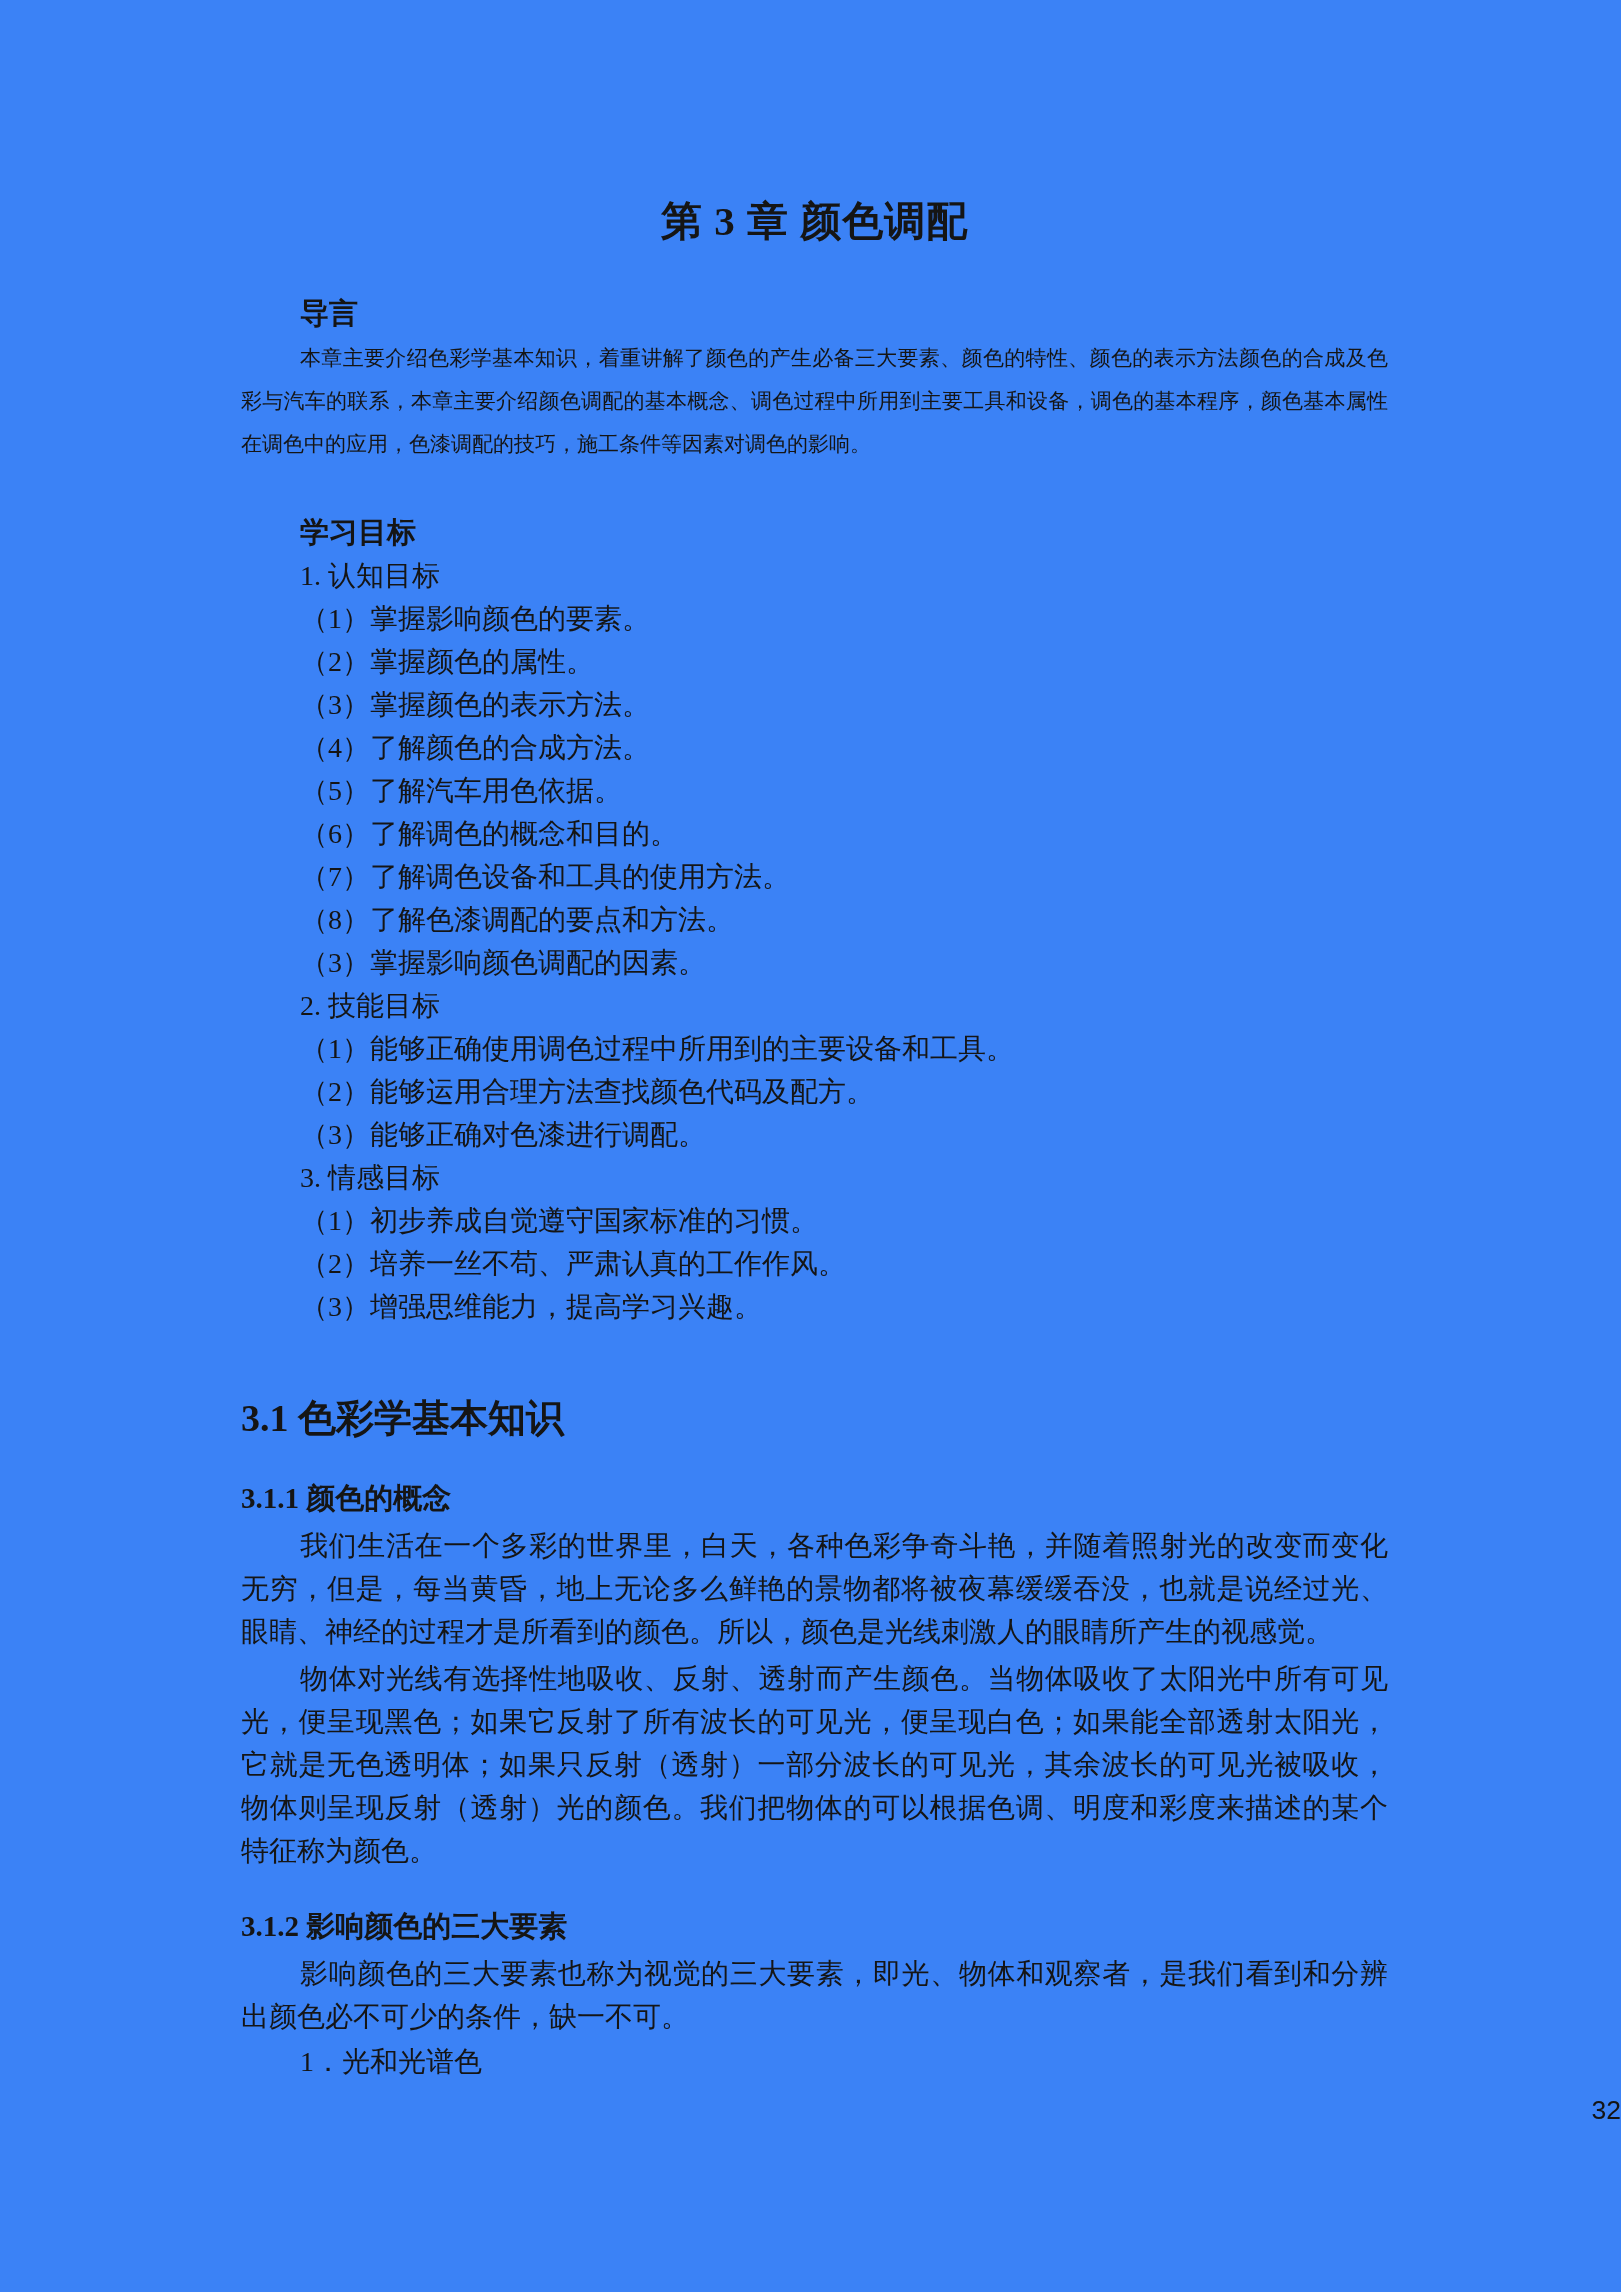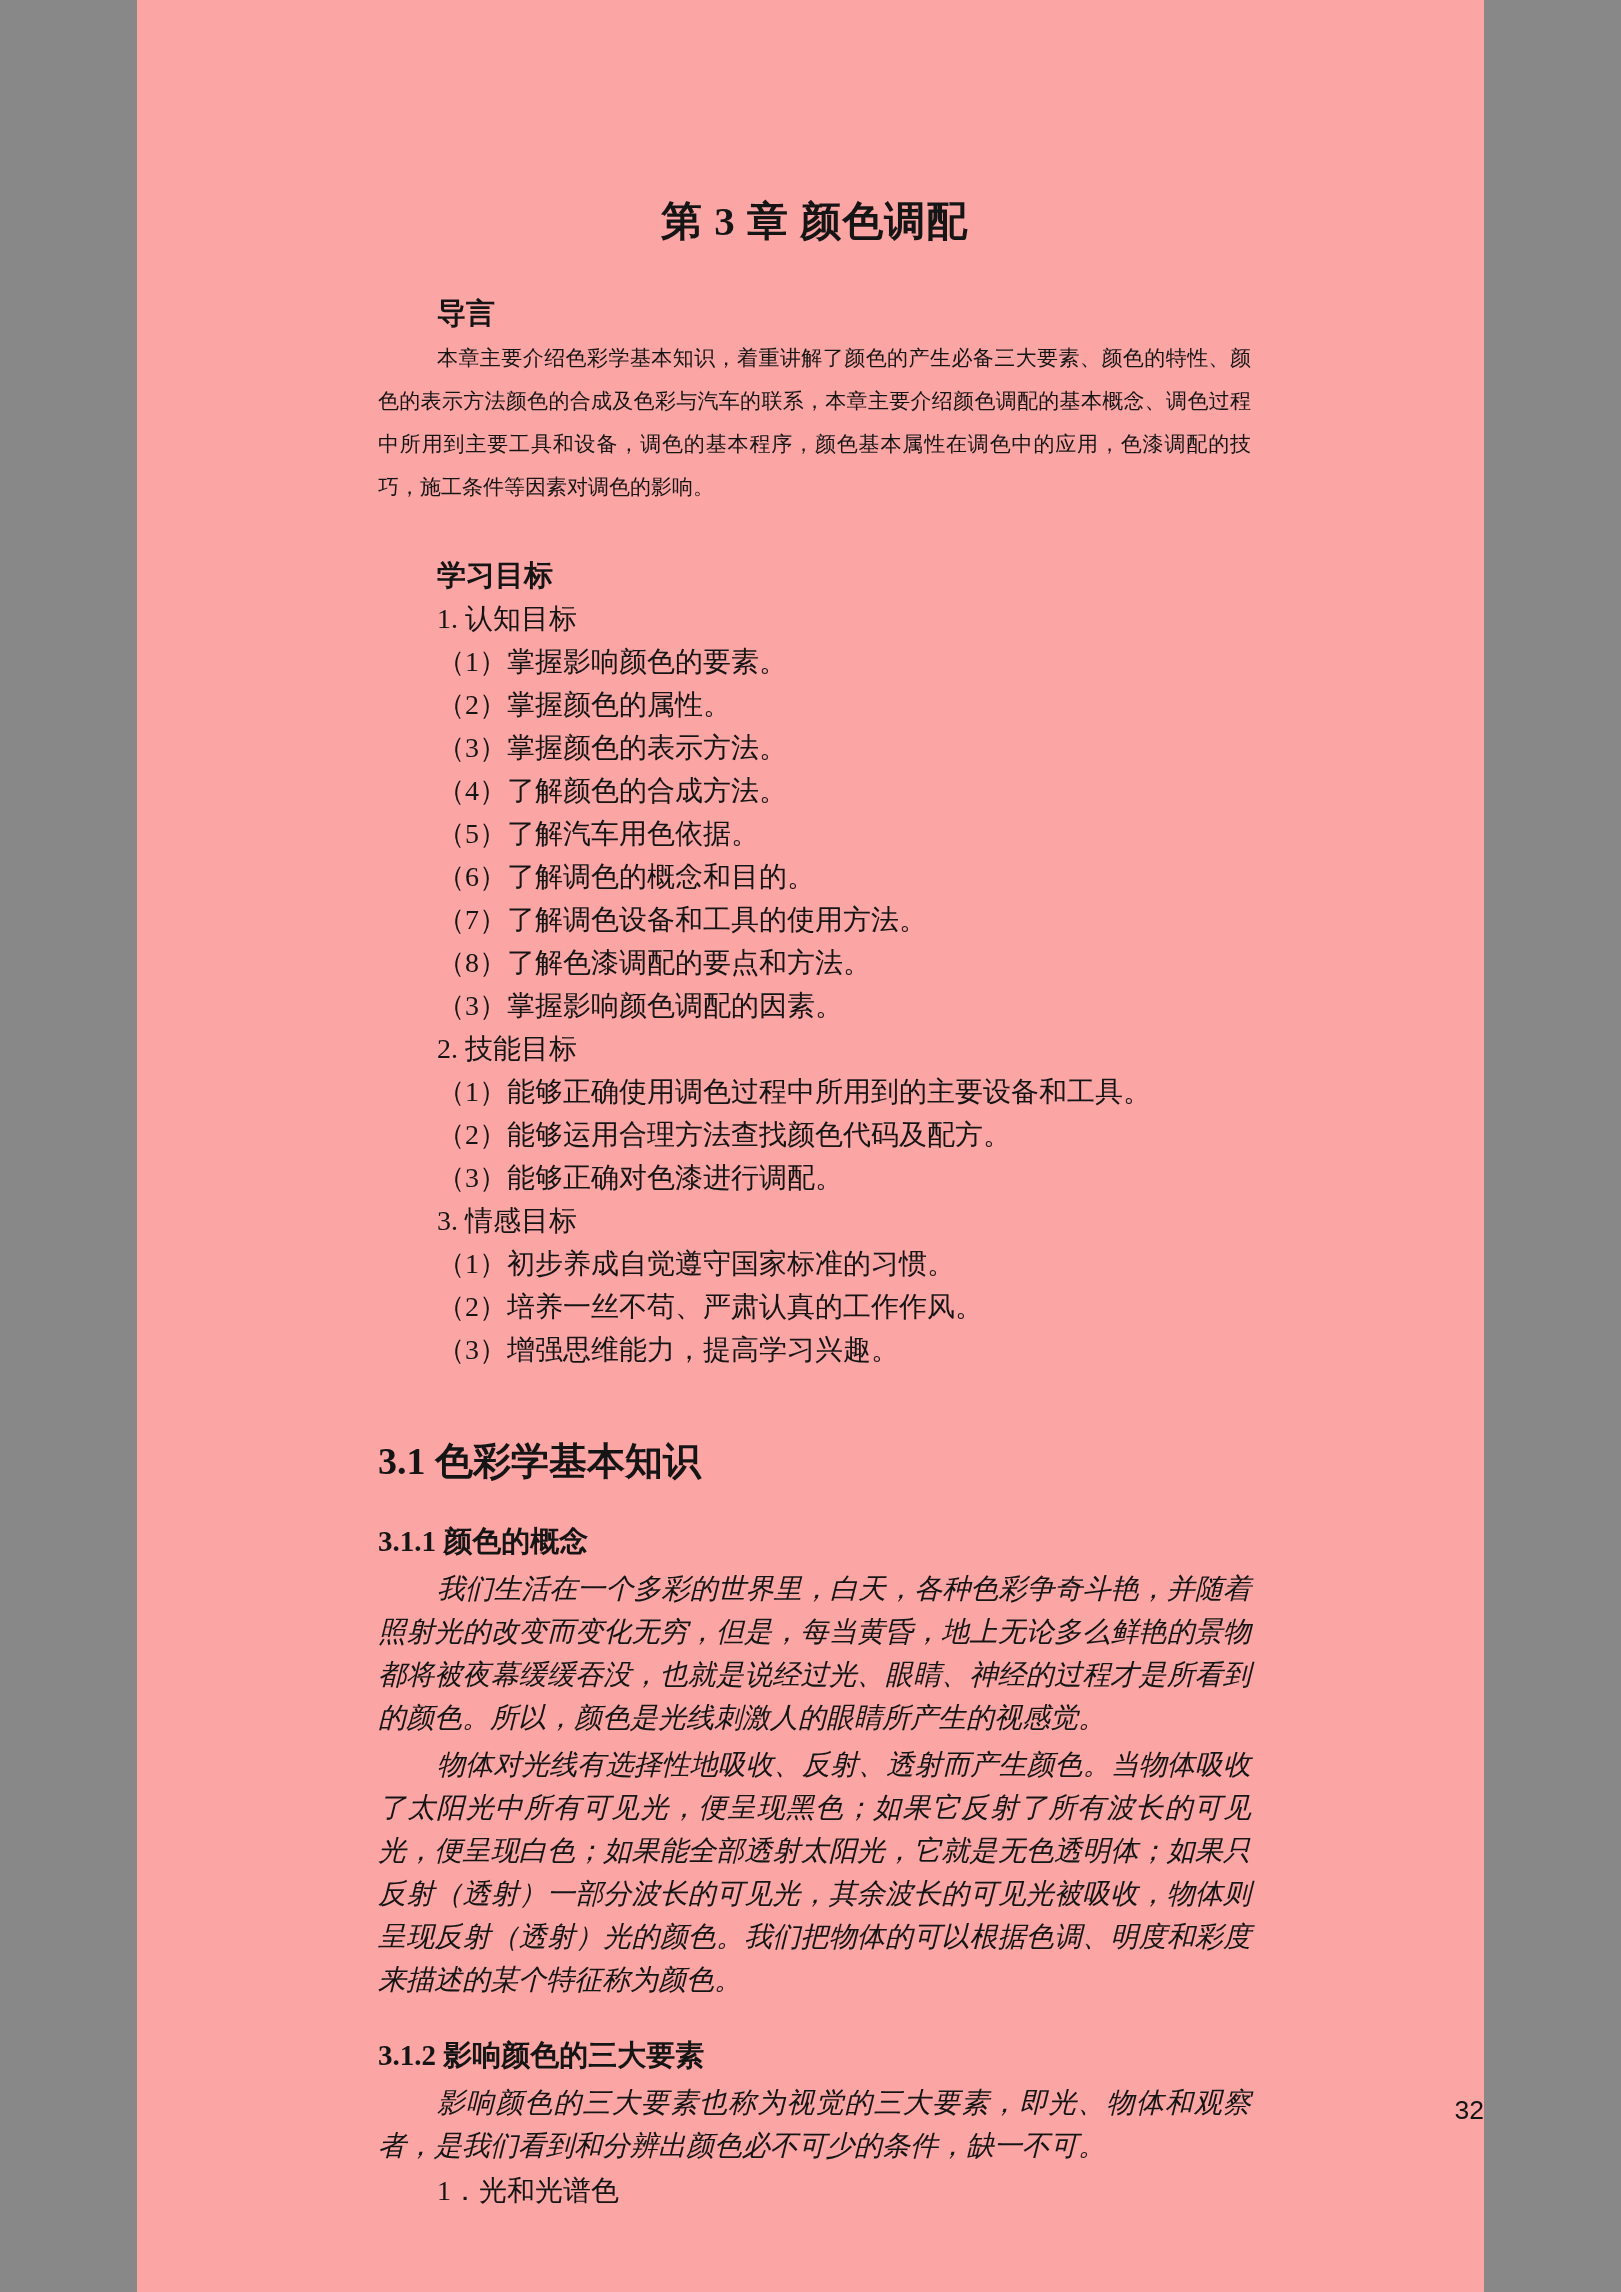--- a/index.html
+++ b/index.html
@@ -2,24 +2,24 @@
 <html><head>
 <meta charset="utf-8">
 <style>
   html, body {
     margin: 0;
     padding: 0;
     background: #888;
   }
   .page {
     position: relative;
-    width: 1347px;
+    width: 1621px;
     height: 2293px;
     margin: 0 auto;
-    background: #fca5a5;
+    background: #3b82f6;
     color: #151515;
     box-sizing: border-box;
     padding: 0 233px 0 241px;
     font-family: "Liberation Serif", "DejaVu Serif", serif;
     overflow: hidden;
   }
   .doc-title {
     margin: 0;
     padding-top: 194px;
     font-size: 41px;
@@ -64,21 +64,20 @@
     font-size: 29px;
     line-height: 43px;
     font-weight: 700;
   }
   .body-para {
     margin: 3.9px 0 0 0;
     font-size: 28px;
     line-height: 43px;
     text-align: justify;
     text-indent: 59px;
-    font-style: italic;
   }
   .num-item {
     margin-top: 2px;
     padding-left: 59px;
     font-size: 28px;
     line-height: 43px;
   }
   .page-number {
     position: absolute;
     left: 0;

